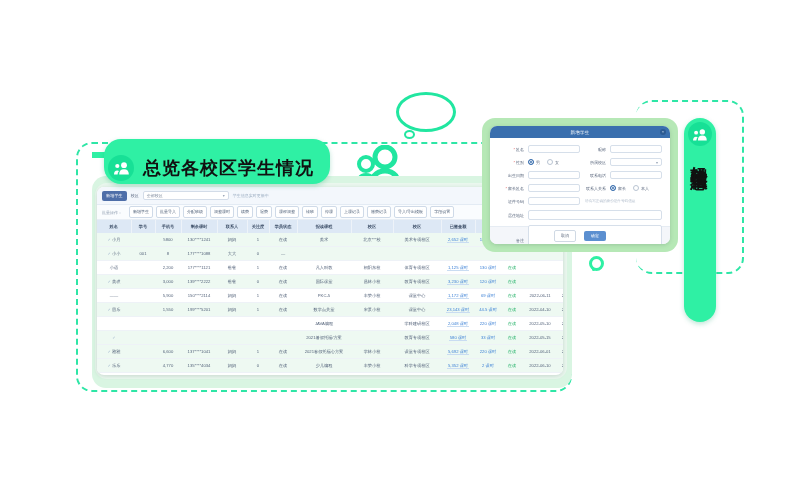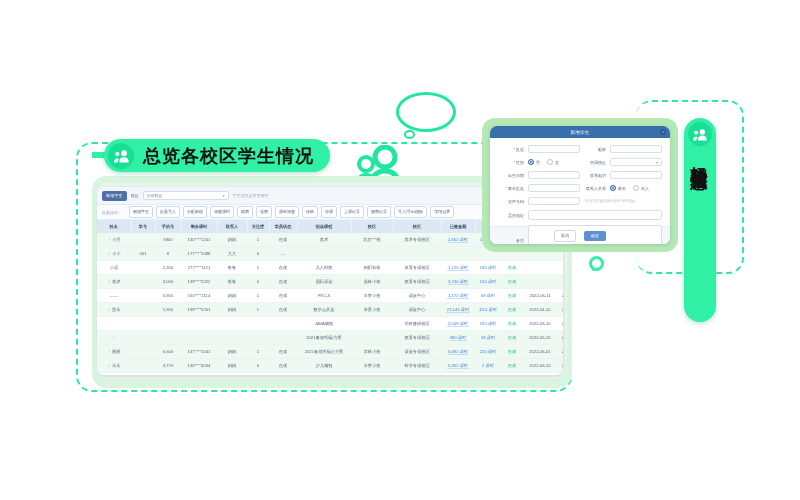--- a/index.html
+++ b/index.html
@@ -77,21 +77,21 @@
   tbody tr.hl{background:#eef9f2;}
   .money{color:#3e82d6;border-bottom:1px solid #c9dcf2;display:inline-block;padding:0 1px;}
   .money2{color:#3e82d6;}
   .st-green{color:#26b36a;}
   .chk{color:#9fb4cd;font-size:4px;}
 
   
   .pill{
     position:absolute;left:104px;top:139px;height:33px;
     background:#2ff0a4;border-radius:17px;display:flex;align-items:center;
-    padding:0 16px 0 4px;box-shadow:0 2px 5px rgba(20,160,110,.28);
+    padding:12px 16px 0 4px;box-shadow:0 2px 5px rgba(20,160,110,.28);
   }
   .pill-ico{
     width:26px;height:26px;border-radius:50%;background:#17e096;
     display:flex;align-items:center;justify-content:center;flex:none;
   }
   .pill-txt{
     font-size:18px;color:#111;font-weight:bold;margin-left:9px;
     letter-spacing:1px;white-space:nowrap;
     font-family:"DejaVu Sans",sans-serif;
   }

